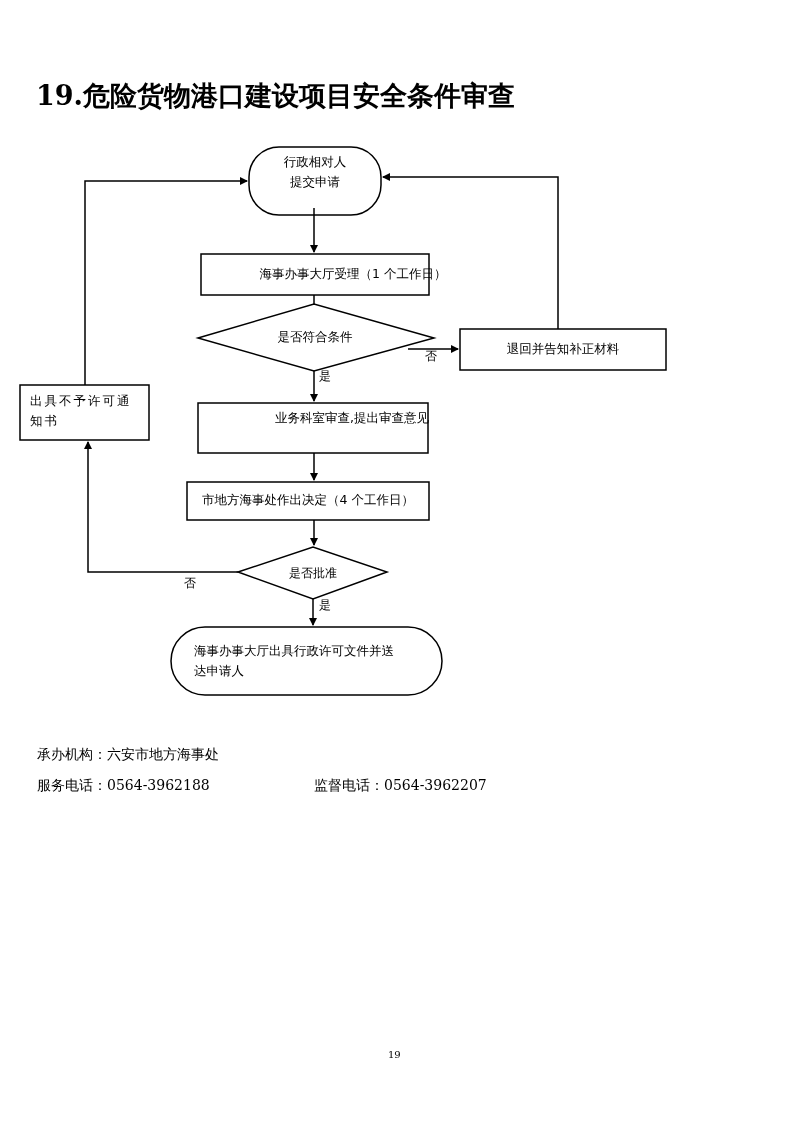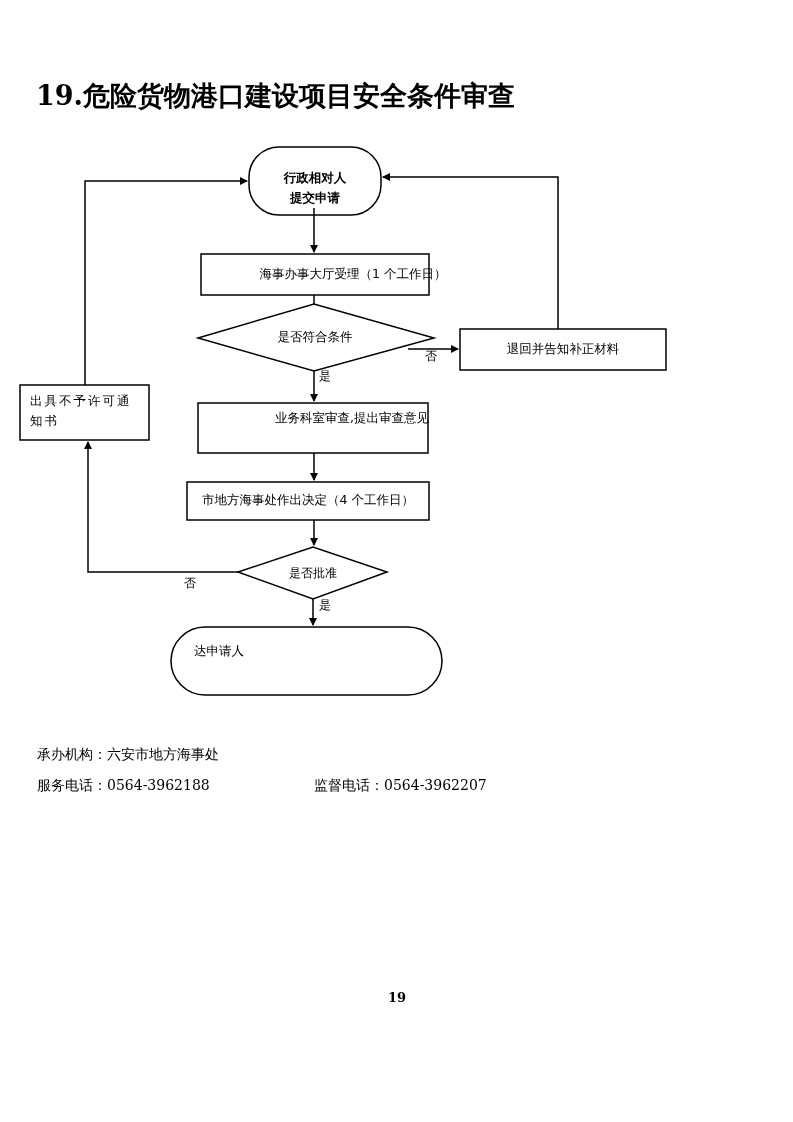--- a/index.html
+++ b/index.html
@@ -5,21 +5,21 @@
   html, body { margin: 0; padding: 0; background: #ffffff; }
   body { width: 793px; height: 1122px; position: relative; overflow: hidden;
          font-family: "DejaVu Serif", "Liberation Serif", serif; color: #000; }
   .title { position: absolute; left: 36px; top: 78px; font-size: 27px; font-weight: bold;
            font-family: "DejaVu Serif", serif; letter-spacing: 0px; }
   svg { position: absolute; left: 0; top: 0; }
   .node-text { position: absolute; font-size: 12.5px; line-height: 20px; text-align: center;
                font-family: "DejaVu Sans", "Liberation Sans", sans-serif; }
   .label { position: absolute; font-size: 12px; font-family: "DejaVu Sans", sans-serif; }
   .footer { position: absolute; left: 37px; font-size: 14px; font-family: "DejaVu Serif", serif; }
-  .pagenum { position: absolute; left: 388px; top: 990px; font-size: 13px; font-weight: bold; }
+  .pagenum { position: absolute; left: 388px; top: 1049px; font-size: 10px; }
 </style>
 </head>
 <body>
 
 <div class="title">19.危险货物港口建设项目安全条件审查</div>
 
 <svg width="793" height="1122">
   <defs>
     <marker id="arr" markerWidth="8" markerHeight="8" refX="7" refY="4" orient="auto" markerUnits="userSpaceOnUse">
       <path d="M0,0 L8,4 L0,8 Z" fill="#000"></path>
@@ -51,37 +51,38 @@
     <line x1="408" y1="349" x2="458" y2="349" marker-end="url(#arr)"></line>
     <polyline points="558,329 558,177 383,177" marker-end="url(#arr)"></polyline>
     <line x1="314" y1="453" x2="314" y2="480" marker-end="url(#arr)"></line>
     <line x1="314" y1="520" x2="314" y2="545" marker-end="url(#arr)"></line>
     <line x1="313" y1="599" x2="313" y2="625" marker-end="url(#arr)"></line>
     <polyline points="238,572 88,572 88,442" marker-end="url(#arr)"></polyline>
     <polyline points="85,385 85,181 247,181" marker-end="url(#arr)"></polyline>
   </g>
 </svg>
 
-<div class="node-text" style="left:249px;top:168px;width:132px;font-weight:bold;">
+<div class="node-text" style="left:249px;top:152px;width:132px;">
   <div>行政相对人</div>
   <div>提交申请</div>
 </div>
 <div class="node-text" style="left:201px;top:264px;width:228px;margin-left:38px;">海事办事大厅受理（1 个工作日）</div>
 <div class="node-text" style="left:230px;top:327px;width:170px;">是否符合条件</div>
 <div class="node-text" style="left:460px;top:339px;width:206px;">退回并告知补正材料</div>
 <div class="node-text" style="left:198px;top:408px;width:230px;margin-left:39px;">
   <div>业务科室审查,提出审查意见</div>
 </div>
 <div class="node-text" style="left:187px;top:490px;width:242px;">市地方海事处作出决定（4 个工作日）</div>
 <div class="node-text" style="left:258px;top:563px;width:110px;font-size:12px;">是否批准</div>
 <div class="node-text" style="left:30px;top:391px;width:120px;text-align:left;letter-spacing:2px;">
   <div>出具不予许可通</div>
   <div>知书</div>
 </div>
 <div class="node-text" style="left:194px;top:641px;width:250px;text-align:left;">
+  <div>海事办事大厅出具行政许可文件并送</div>
   <div>达申请人</div>
 </div>
 
 <div class="label" style="left:319px;top:368px;">是</div>
 <div class="label" style="left:425px;top:348px;">否</div>
 <div class="label" style="left:319px;top:597px;">是</div>
 <div class="label" style="left:184px;top:575px;">否</div>
 
 <div class="footer" style="top:746px;">承办机构：六安市地方海事处</div>
 <div class="footer" style="top:777px;">服务电话：0564-3962188</div>

